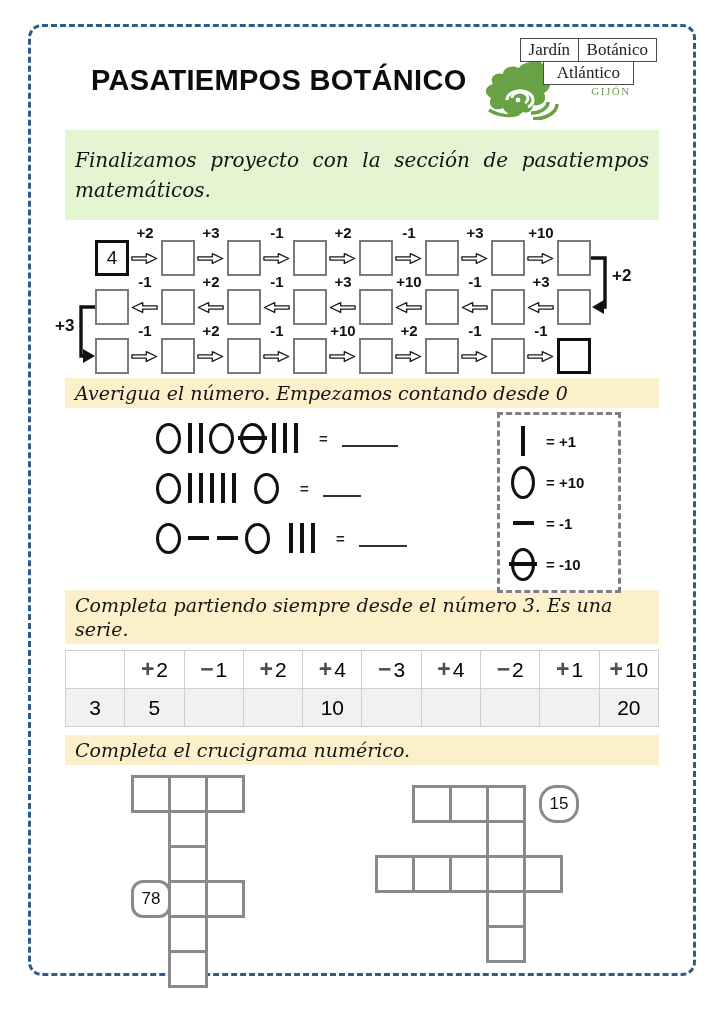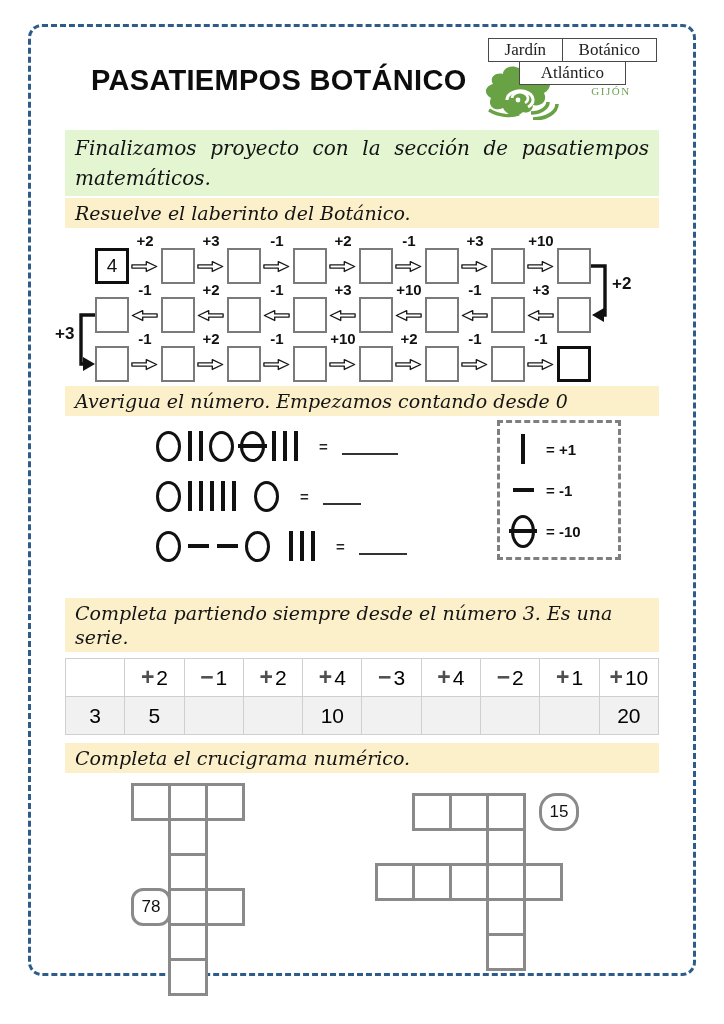--- a/index.html
+++ b/index.html
@@ -16,28 +16,28 @@
   
   .header{display:flex;margin-top:38px;align-items:flex-start;height:78px;}
   .title{flex:1;padding-left:26px;padding-top:26px;font-size:29px;font-weight:900;
     letter-spacing:.3px;color:#0d0d0d;}
   .logo{width:168px;position:relative;height:78px;flex-shrink:0;}
   .leaf-svg{position:absolute;left:-16px;top:18px;}
   .logo-text{position:absolute;right:2px;top:0;}
   .lrow1{display:flex;justify-content:flex-end;}
   .lrow2{display:flex;justify-content:center;margin-top:-1.5px;}
   .logo-box{border:1.5px solid #4a4a4a;background:#fff;font-family:"Liberation Serif",serif;
-    font-size:17px;color:#222;padding:1px 16px;white-space:nowrap;}
+    font-size:17px;color:#222;padding:1px 8px;white-space:nowrap;}
   .logo-box + .logo-box{margin-left:-1.5px;}
   .lrow2 .logo-box{min-width:73px;text-align:center;}
   .logo-city{width:92px;margin-left:auto;text-align:center;font-family:"Liberation Serif",serif;
     font-size:11px;letter-spacing:1.5px;color:#6f9f53;}
 
   
-  .intro{background:#e4f5d2;margin-top:14px;padding:3px 10px;
+  .intro{background:#e4f5d2;margin-top:14px;padding:15px 10px;
     font-family:"DejaVu Serif",serif;font-style:italic;font-size:20px;line-height:30px;}
   .intro .l1{text-align:justify;text-align-last:justify;}
   .sec-title{background:#fcf0cb;padding:3px 10px;font-family:"DejaVu Serif",serif;
     font-style:italic;font-size:19px;line-height:24px;margin-top:2px;}
 
   
   .maze{position:relative;margin-top:4px;height:152px;}
   .maze-row{position:absolute;left:30px;display:flex;height:36px;}
   .maze-box{width:34px;height:36px;box-sizing:border-box;border:2px solid #7a7a7a;background:#fff;
     display:flex;align-items:center;justify-content:center;font-size:19px;color:#111;}
@@ -119,21 +119,20 @@
         <div class="logo-city">GIJÓN</div>
       </div>
     </div>
   </div>
 
   <div class="intro">
     <div class="l1">Finalizamos proyecto con la sección de pasatiempos</div>
     <div class="l2">matemáticos.</div>
   </div>
 
-  <div class="sec-title">Resuelve el laberinto del Botánico.</div>
   <div class="maze" id="maze-block">
     <div id="maze-rows">
         <div class="maze-row" style="top: 16px;">
           <div class="maze-box bold">4</div>
           <div class="maze-gap">
             <div class="maze-op">+2</div>
             <div class="maze-arrow"><svg viewBox="0 0 30 14" width="27" height="13">
                 <path d="M1 5.2 L17 5.2 L17 1.5 L28.5 7 L17 12.5 L17 8.8 L1 8.8 Z" fill="#ffffff" stroke="#1a1a1a" stroke-width="1.5" stroke-linejoin="round"></path>
               </svg></div>
           </div>
@@ -337,20 +336,26 @@
           <span class="count-eq">=</span>
           <span class="count-blank" style="width: 48px;"></span>
         </div>
       </div>
     <div class="legend" id="legend-items">
         <div class="legend-item">
           <span class="legend-sym">
             <span class="sym sym-bar"></span>
           </span>
           <span class="legend-label">= +1</span>
+        </div>
+        <div class="legend-item">
+          <span class="legend-sym">
+            <span class="sym sym-circle"></span>
+          </span>
+          <span class="legend-label">= +10</span>
         </div>
         <div class="legend-item">
           <span class="legend-sym">
             <span class="sym sym-dash"></span>
           </span>
           <span class="legend-label">= -1</span>
         </div>
         <div class="legend-item">
           <span class="legend-sym">
             <span class="sym sym-theta"></span>

